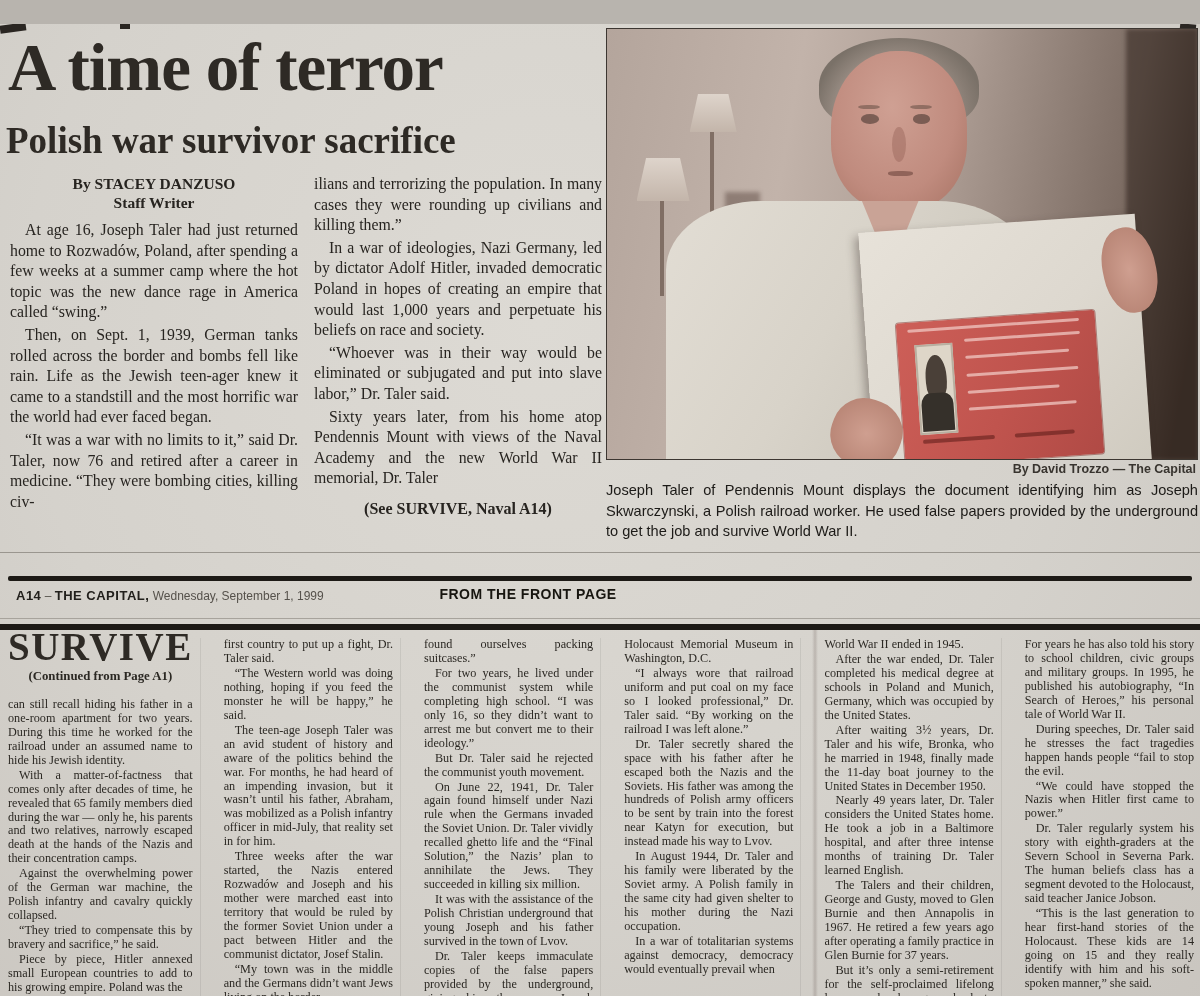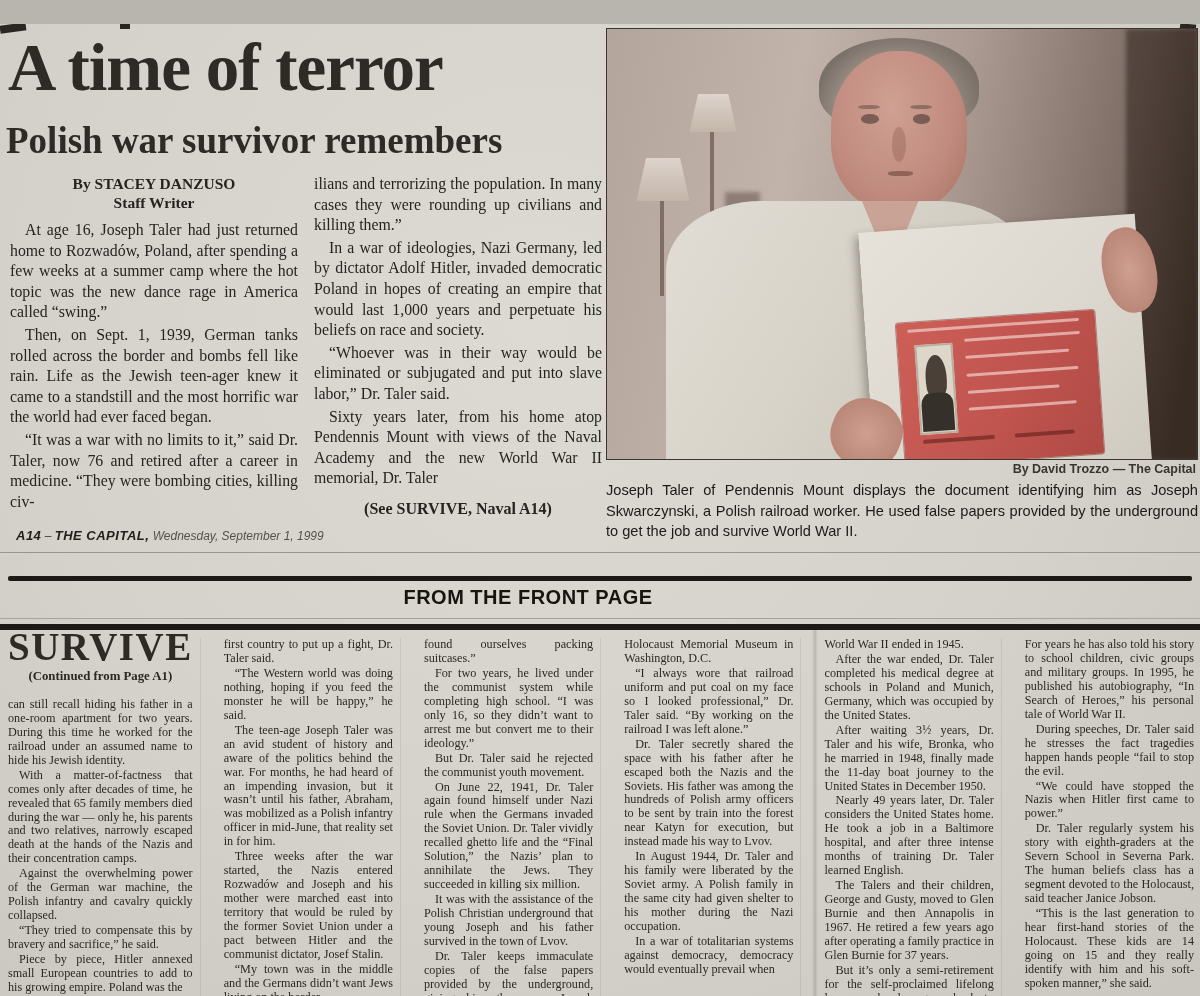--- a/index.html
+++ b/index.html
@@ -58,26 +58,26 @@
   .card-line{position:absolute;height:3px;background:rgba(240,200,195,.75);border-radius:2px;}
   .hand{position:absolute;border-radius:46%;background:radial-gradient(#cf9f90,#b27e6e);}
   
   #photo-credit{position:absolute;left:606px;top:438px;width:590px;text-align:right;
     font-family:"Liberation Sans","DejaVu Sans",sans-serif;font-size:12.5px;font-weight:bold;color:#38342f;}
   #photo-caption{position:absolute;left:606px;top:456px;width:592px;
     font-family:"Liberation Sans","DejaVu Sans",sans-serif;font-size:14.6px;font-weight:normal;
     line-height:1.42;text-align:justify;color:#1c1a17;}
   
   #folio-rule{position:absolute;left:0;top:528px;width:1200px;border-top:1px solid #9a968f;}
-  #folio-line{position:absolute;left:16px;top:504px;
-    font-family:"Liberation Sans","DejaVu Sans",sans-serif;font-size:12px;color:#55514b;font-style:italic;}
+  #folio-line{position:absolute;left:16px;top:564px;
+    font-family:"Liberation Sans","DejaVu Sans",sans-serif;font-size:12px;color:#55514b;}
   #folio-line .b{font-weight:bold;color:#22201c;font-size:13px;letter-spacing:.5px;}
   #bar1{position:absolute;left:8px;top:552px;width:1184px;height:5px;background:#1d1a16;border-radius:2px;}
   #banner{position:absolute;left:0;top:562px;width:1056px;text-align:center;
-    font-family:"Liberation Sans","DejaVu Sans",sans-serif;font-size:20px;font-weight:bold;
+    font-family:"Liberation Sans","DejaVu Sans",sans-serif;font-size:14px;font-weight:bold;
     letter-spacing:.5px;color:#17150f;}
   #rule2{position:absolute;left:0;top:594px;width:1200px;border-top:1px solid #a7a39c;}
   #bar2{position:absolute;left:0;top:600px;width:1200px;height:6px;background:#1d1a16;}
   
   #jump{position:absolute;left:8px;top:614px;width:1186px;height:380px;display:flex;gap:13px;}
   .jcol{flex:1;font-size:12.2px;line-height:13.95px;text-align:justify;color:#2b2823;}
   .jcol p{margin:0 0 1px 0;text-indent:11px;}
   .jcol p.noindent{text-indent:0;}
   .jcol + .jcol{border-left:1px solid rgba(0,0,0,.07);padding-left:23px;margin-left:-6px;}
   #survive-head{margin:2px 0 0 0;font-size:39px;font-weight:bold;letter-spacing:1.5px;color:#2e2a25;}
@@ -87,21 +87,21 @@
 <body>
 
 <div id="page">
 
   <div class="corner-mark" style="left:0;top:0;width:26px;height:8px;transform:rotate(-8deg);"></div>
   <div class="corner-mark" style="left:120px;top:0;width:10px;height:5px;"></div>
   <div class="corner-mark" style="right:4px;top:0;width:16px;height:6px;transform:rotate(6deg);"></div>
   <div class="crease" style="left:812px;"></div>
 
   <h1 id="headline">A time of terror</h1>
-  <h2 id="subheadline">Polish war survivor remembers</h2>
+  <h2 id="subheadline">Polish war survivor sacrifice</h2>
 
   <div id="story-top">
     <div class="tcol">
       <div class="byline">
         <div>By STACEY DANZUSO</div>
         <div>Staff Writer</div>
       </div>
       <p>At age 16, Joseph Taler had just returned home to Rozwadów, Poland, after spending a few weeks at a summer camp where the hot topic was the new dance rage in America called “swing.”</p>
       <p>Then, on Sept. 1, 1939, German tanks rolled across the border and bombs fell like rain. Life as the Jewish teen-ager knew it came to a standstill and the most horrific war the world had ever faced began.</p>
       <p>“It was a war with no limits to it,” said Dr. Taler, now 76 and retired after a career in medicine. “They were bombing cities, killing civ-</p>
@@ -177,21 +177,21 @@
       <p id="continued">(Continued from Page A1)</p>
       <p class="noindent">can still recall hiding his father in a one-room apartment for two years. During this time he worked for the railroad under an assumed name to hide his Jewish identity.</p>
       <p>With a matter-of-factness that comes only after decades of time, he revealed that 65 family members died during the war — only he, his parents and two relatives, narrowly escaped death at the hands of the Nazis and their concentration camps.</p>
       <p>Against the overwhelming power of the German war machine, the Polish infantry and cavalry quickly collapsed.</p>
       <p>“They tried to compensate this by bravery and sacrifice,” he said.</p>
       <p>Piece by piece, Hitler annexed small European countries to add to his growing empire. Poland was the</p>
     </div>
     <div class="jcol">
       <p class="noindent">first country to put up a fight, Dr. Taler said.</p>
       <p>“The Western world was doing nothing, hoping if you feed the monster he will be happy,” he said.</p>
-      <p>The teen-age Joseph Taler was an avid student of history and aware of the politics behind the war. For months, he had heard of an impending invasion, but it wasn’t until his father, Abraham, was mobilized as a Polish infantry officer in mid-June, that reality set in for him.</p>
+      <p>The teen-age Joseph Taler was an avid student of history and aware of the politics behind the war. For months, he had heard of an impending invasion, but it wasn’t until his father, Abraham, was mobilized as a Polish infantry officer in mid-July, that reality set in for him.</p>
       <p>Three weeks after the war started, the Nazis entered Rozwadów and Joseph and his mother were marched east into territory that would be ruled by the former Soviet Union under a pact between Hitler and the communist dictator, Josef Stalin.</p>
       <p>“My town was in the middle and the Germans didn’t want Jews living on the border.</p>
       <p>“The Nazis kicked me and my family that had lived in Poland for six centuries out, and in one day we</p>
     </div>
     <div class="jcol">
       <p class="noindent">found ourselves packing suitcases.”</p>
       <p>For two years, he lived under the communist system while completing high school. “I was only 16, so they didn’t want to arrest me but convert me to their ideology.”</p>
       <p>But Dr. Taler said he rejected the communist youth movement.</p>
       <p>On June 22, 1941, Dr. Taler again found himself under Nazi rule when the Germans invaded the Soviet Union. Dr. Taler vividly recalled ghetto life and the “Final Solution,” the Nazis’ plan to annihilate the Jews. They succeeded in killing six million.</p>
       <p>It was with the assistance of the Polish Christian underground that young Joseph and his father survived in the town of Lvov.</p>

